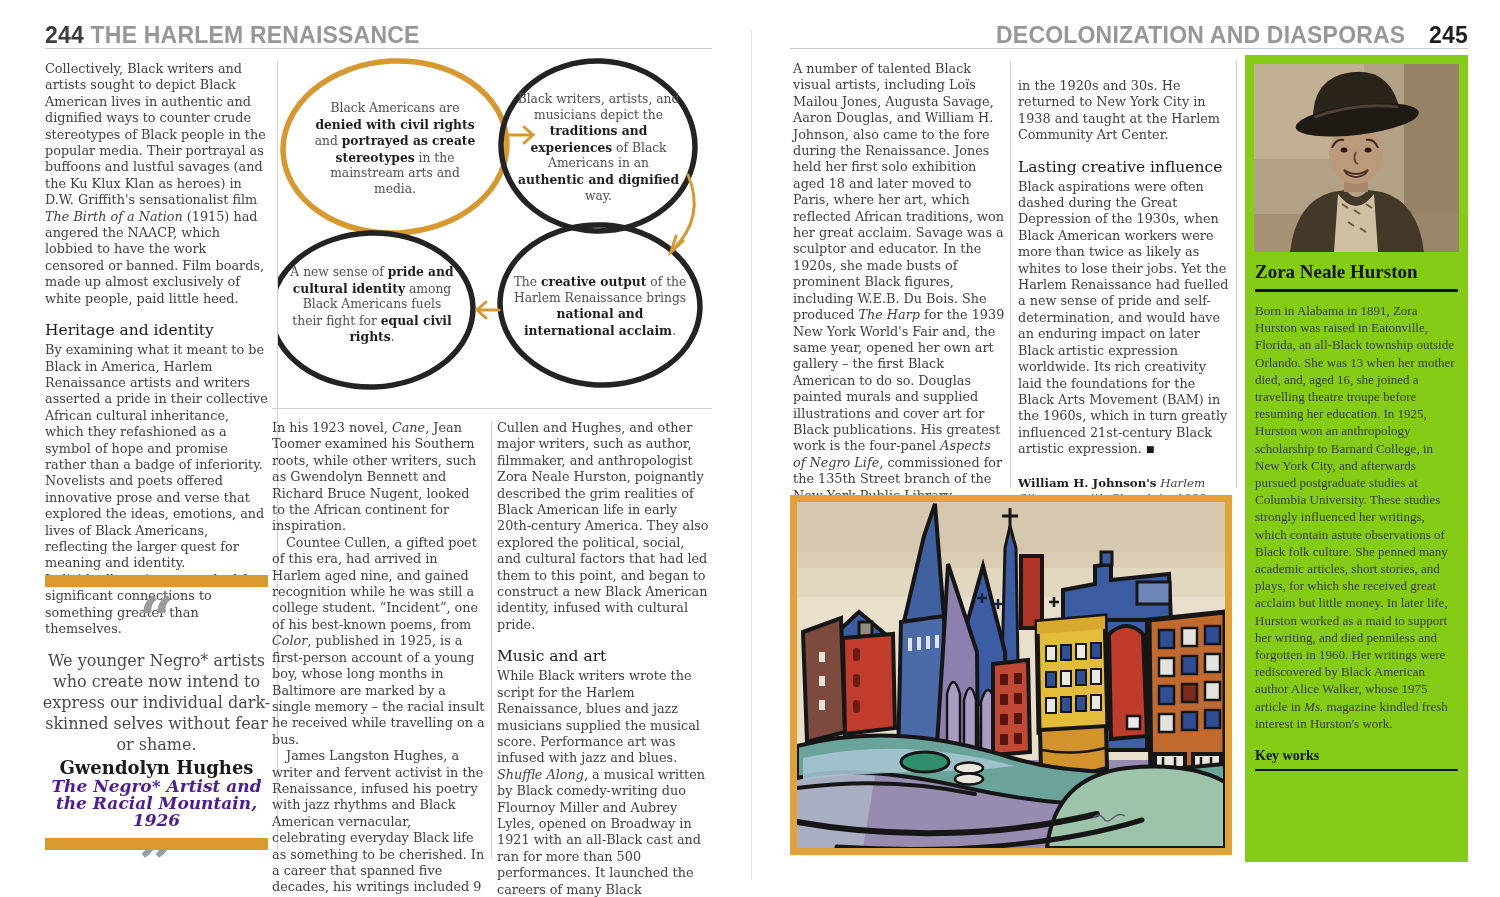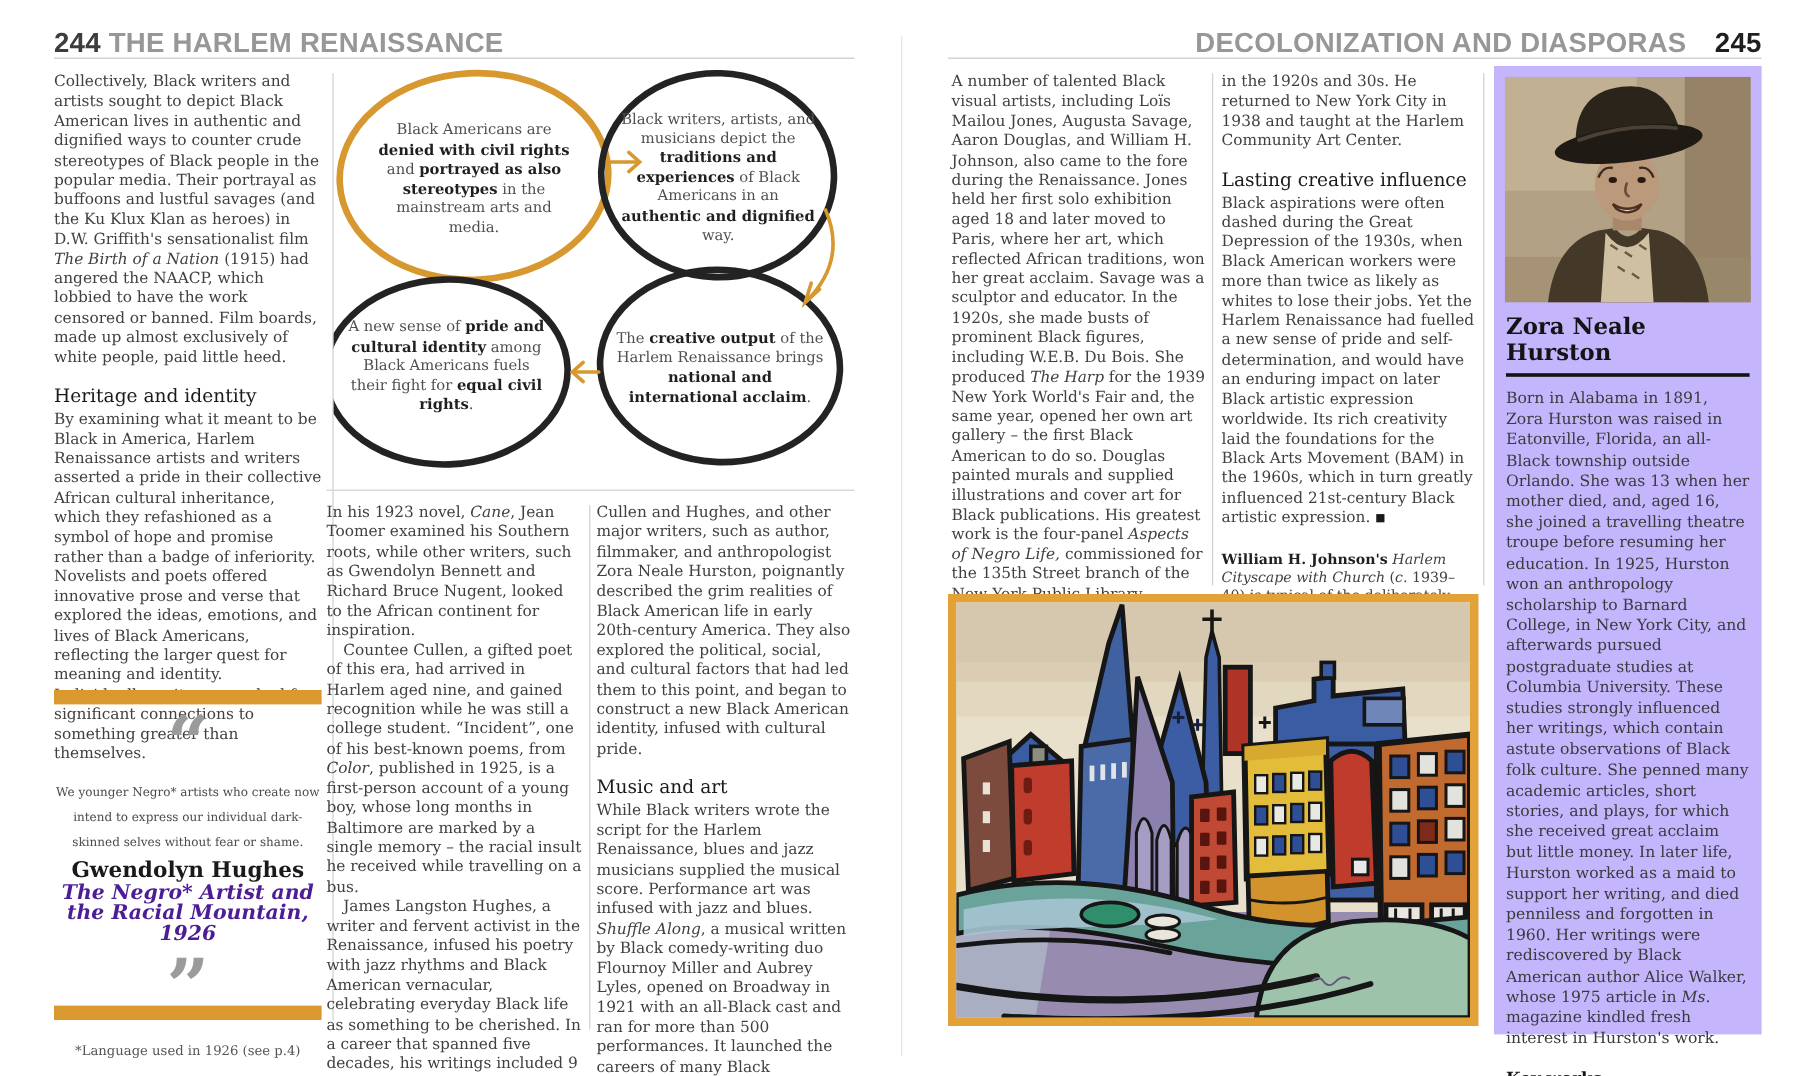--- a/index.html
+++ b/index.html
@@ -20,30 +20,30 @@
   .col p.ind{text-indent:14px;}
   .col p + p.sp{margin-top:16px;}
   .subhead{font-size:15.5px;font-weight:normal;color:#1a1a1a;margin:14px 0 3px 0;line-height:18px;}
   i{font-style:italic;} b{color:#1f1f1f;}
   .endmark{font-size:9px;vertical-align:1px;color:#1a1a1a;}
   
   .bar{height:12px;}
   
   .quoteblk{text-align:center;color:#4a4a4a;}
   .qmark{font-size:62px;line-height:40px;color:#9b9b9b;font-family:"DejaVu Serif",serif;font-weight:bold;}
-  .qtext{font-size:10px;line-height:21px;margin-top:10px;}
+  .qtext{font-size:16px;line-height:21px;margin-top:10px;}
   .qauthor{font-size:18px;font-weight:bold;color:#1a1a1a;margin-top:2px;}
   .qsource{font-size:17px;font-weight:bold;font-style:italic;color:#4c1d95;line-height:17px;}
   .qfoot{font-size:11px;color:#555;margin-top:12px;}
   
   .bubble{font-size:12.3px;line-height:15.6px;text-align:center;color:#4f4f4f;}
   
   .caption{font-size:11.8px;line-height:15.2px;color:#3f3f3f;}
   
-  .sidebar{background:#c4b5fd;}
+  .sidebar{background:#84cc16;font-family:Liberation Serif, serif;}
   .sbname{font-size:19px;font-weight:bold;color:#141414;border-bottom:3px solid #141414;
           padding-bottom:6px;margin-bottom:10px;line-height:22px;}
   .sbbio{font-size:13px;line-height:17.2px;color:#3a3a3a;}
   .sbkey{font-size:14px;font-weight:bold;color:#141414;border-bottom:2.5px solid #141414;
          padding-bottom:5px;margin-bottom:8px;}
   
   .frame{border:7px solid #e2a238;background:#e7dfcc;}
 </style>
 </head>
 <body>
@@ -92,21 +92,21 @@
       </g>
       <g stroke="#d6982f" stroke-width="3" fill="none" stroke-linecap="round">
         <path d="M410,120 Q428,162 394,196"></path>
           <path d="M405,186 L393,197 L398,181"></path>
       </g>
       <g stroke="#d6982f" stroke-width="3" fill="none" stroke-linecap="round">
         <path d="M221,255 L200,255"></path>
           <path d="M208,247 L199,255 L208,263"></path>
       </g>
     </svg>
-    <div class="abs bubble" style="left:30px;top:46px;width:174px;">Black Americans are <b>denied with civil rights</b> and <b>portrayed as also stereotypes</b> in the mainstream arts and media.</div>
+    <div class="abs bubble" style="left:30px;top:46px;width:174px;">Black Americans are <b>denied with civil rights</b> and <b>portrayed as create stereotypes</b> in the mainstream arts and media.</div>
     <div class="abs bubble" style="left:239px;top:37px;width:163px;">Black writers, artists, and musicians depict the <b>traditions and experiences</b> of Black Americans in an <b>authentic and dignified</b> way.</div>
     <div class="abs bubble" style="left:232px;top:219px;width:180px;">The <b>creative output</b> of the Harlem Renaissance brings <b>national and international acclaim</b>.</div>
     <div class="abs bubble" style="left:8px;top:209px;width:172px;">A new sense of <b>pride and cultural identity</b> among Black Americans fuels their fight for <b>equal civil rights</b>.</div>
   </div>
 
   <div class="abs col" style="left:272px;top:420px;width:214px;">
     <p>In his 1923 novel, <i>Cane</i>, Jean Toomer examined his Southern roots, while other writers, such as Gwendolyn Bennett and Richard Bruce Nugent, looked to the African continent for inspiration.</p>
     <p class="ind">Countee Cullen, a gifted poet of this era, had arrived in Harlem aged nine, and gained recognition while he was still a college student. “Incident”, one of his best-known poems, from <i>Color</i>, published in 1925, is a first-person account of a young boy, whose long months in Baltimore are marked by a single memory – the racial insult he received while travelling on a bus.</p>
     <p class="ind">James Langston Hughes, a writer and fervent activist in the Renaissance, infused his poetry with jazz rhythms and Black American vernacular, celebrating everyday Black life as something to be cherished. In a career that spanned five decades, his writings included 9 books of fiction, 11 plays, 10 books of poetry, 8 children's books, and 2 autobiographies.</p>
   </div>
@@ -123,21 +123,21 @@
     <span class="pgtitle">DECOLONIZATION AND DIASPORAS</span>
     <span class="pgnum" style="color:#1f1f1f;margin-left:17px;">245</span>
   </div>
   <div class="abs headrule" style="left:790px;top:48px;width:678px;"></div>
 
   <div class="abs col" style="left:793px;top:61px;width:212px;">
     <p>A number of talented Black visual artists, including Loïs Mailou Jones, Augusta Savage, Aaron Douglas, and William H. Johnson, also came to the fore during the Renaissance. Jones held her first solo exhibition aged 18 and later moved to Paris, where her art, which reflected African traditions, won her great acclaim. Savage was a sculptor and educator. In the 1920s, she made busts of prominent Black figures, including W.E.B. Du Bois. She produced <i>The Harp</i> for the 1939 New York World's Fair and, the same year, opened her own art gallery – the first Black American to do so. Douglas painted murals and supplied illustrations and cover art for Black publications. His greatest work is the four-panel <i>Aspects of Negro Life,</i> commissioned for the 135th Street branch of the New York Public Library, depicting the history of Black people in America. Johnson absorbed modernism and folk art while in France and Scandinavia</p>
   </div>
   <div class="abs vrule" style="left:1010px;top:61px;height:427px;"></div>
 
-  <div class="abs col" style="left:1018px;top:61px;width:212px;">
+  <div class="abs col" style="left:1018px;top:78px;width:212px;">
     <p>in the 1920s and 30s. He returned to New York City in 1938 and taught at the Harlem Community Art Center.</p>
     <div class="subhead">Lasting creative influence</div>
     <p>Black aspirations were often dashed during the Great Depression of the 1930s, when Black American workers were more than twice as likely as whites to lose their jobs. Yet the Harlem Renaissance had fuelled a new sense of pride and self-determination, and would have an enduring impact on later Black artistic expression worldwide. Its rich creativity laid the foundations for the Black Arts Movement (BAM) in the 1960s, which in turn greatly influenced 21st-century Black artistic expression. <span class="endmark">■</span></p>
     <p class="sp caption" style="margin-top:18px;"><b>William H. Johnson's</b> <i>Harlem Cityscape with Church</i> (<i>c.</i> 1939–40) is typical of the deliberately naive, bold, colourful style the artist used to capture the Black American experience of city life.</p>
   </div>
   <div class="abs vrule" style="left:1236px;top:61px;height:427px;"></div>
 
   <div class="abs frame" style="left:790px;top:495px;width:428px;height:346px;">
     <svg width="428" height="346" viewBox="0 0 428 346">
 

